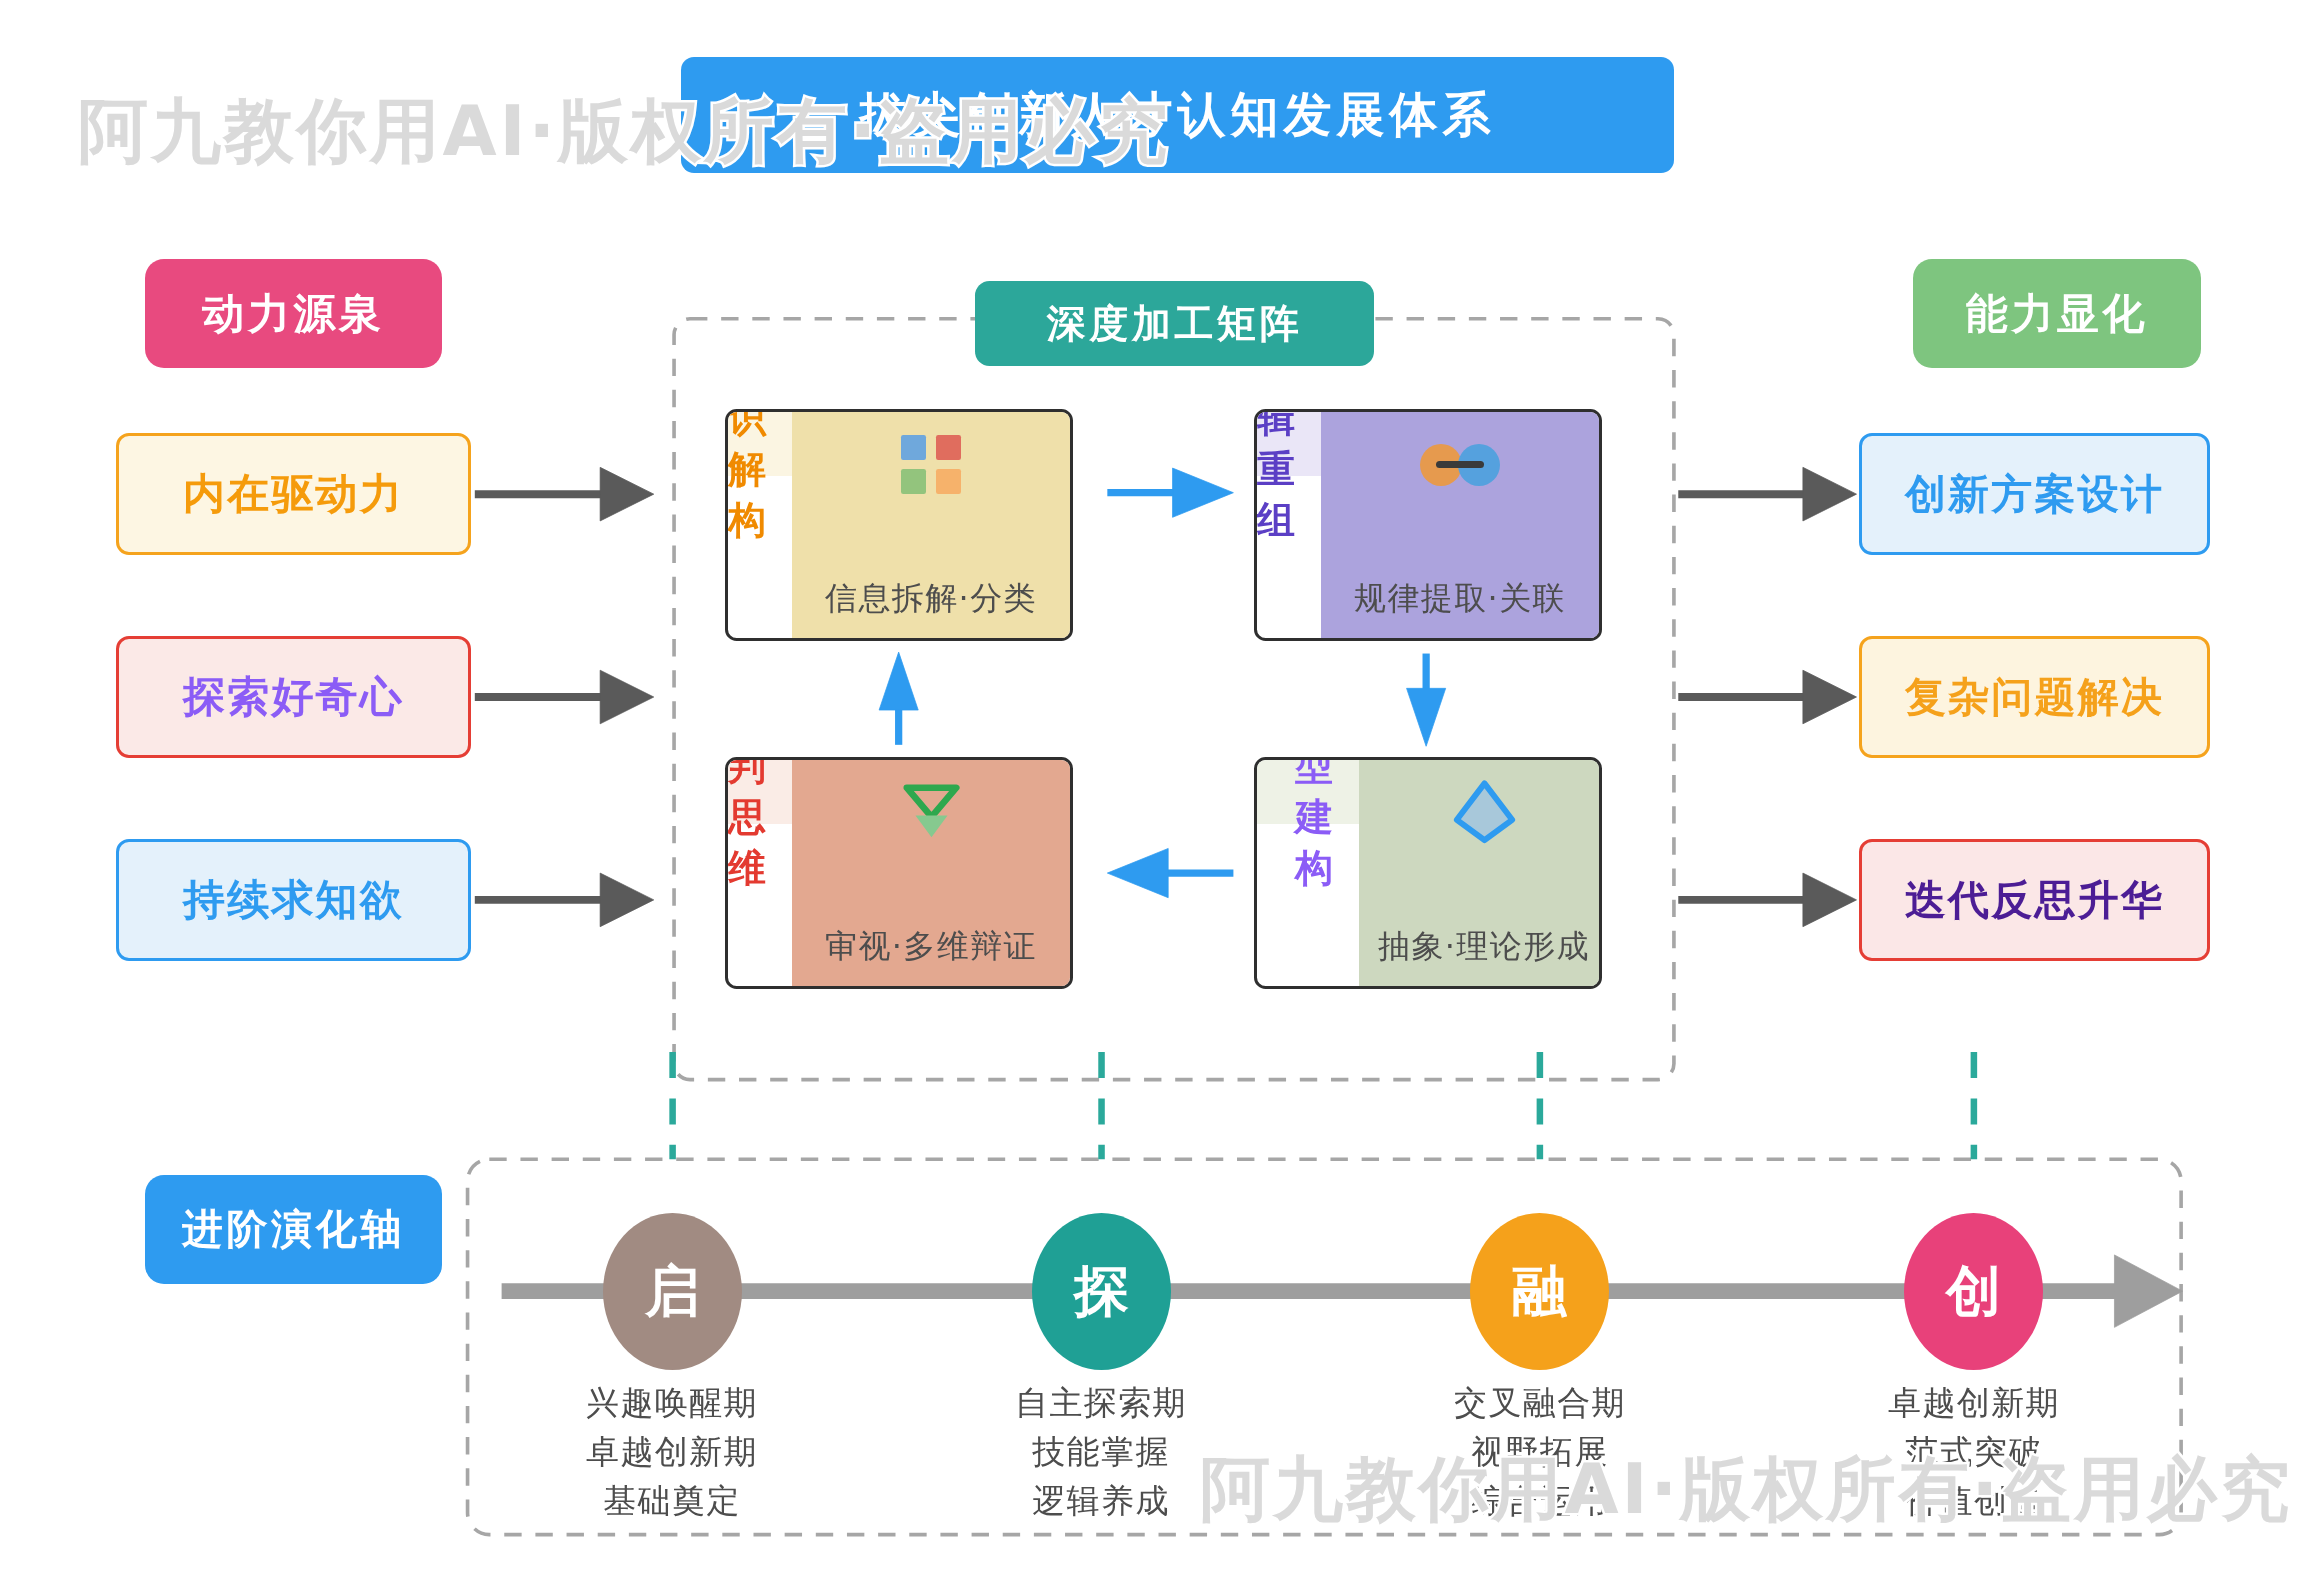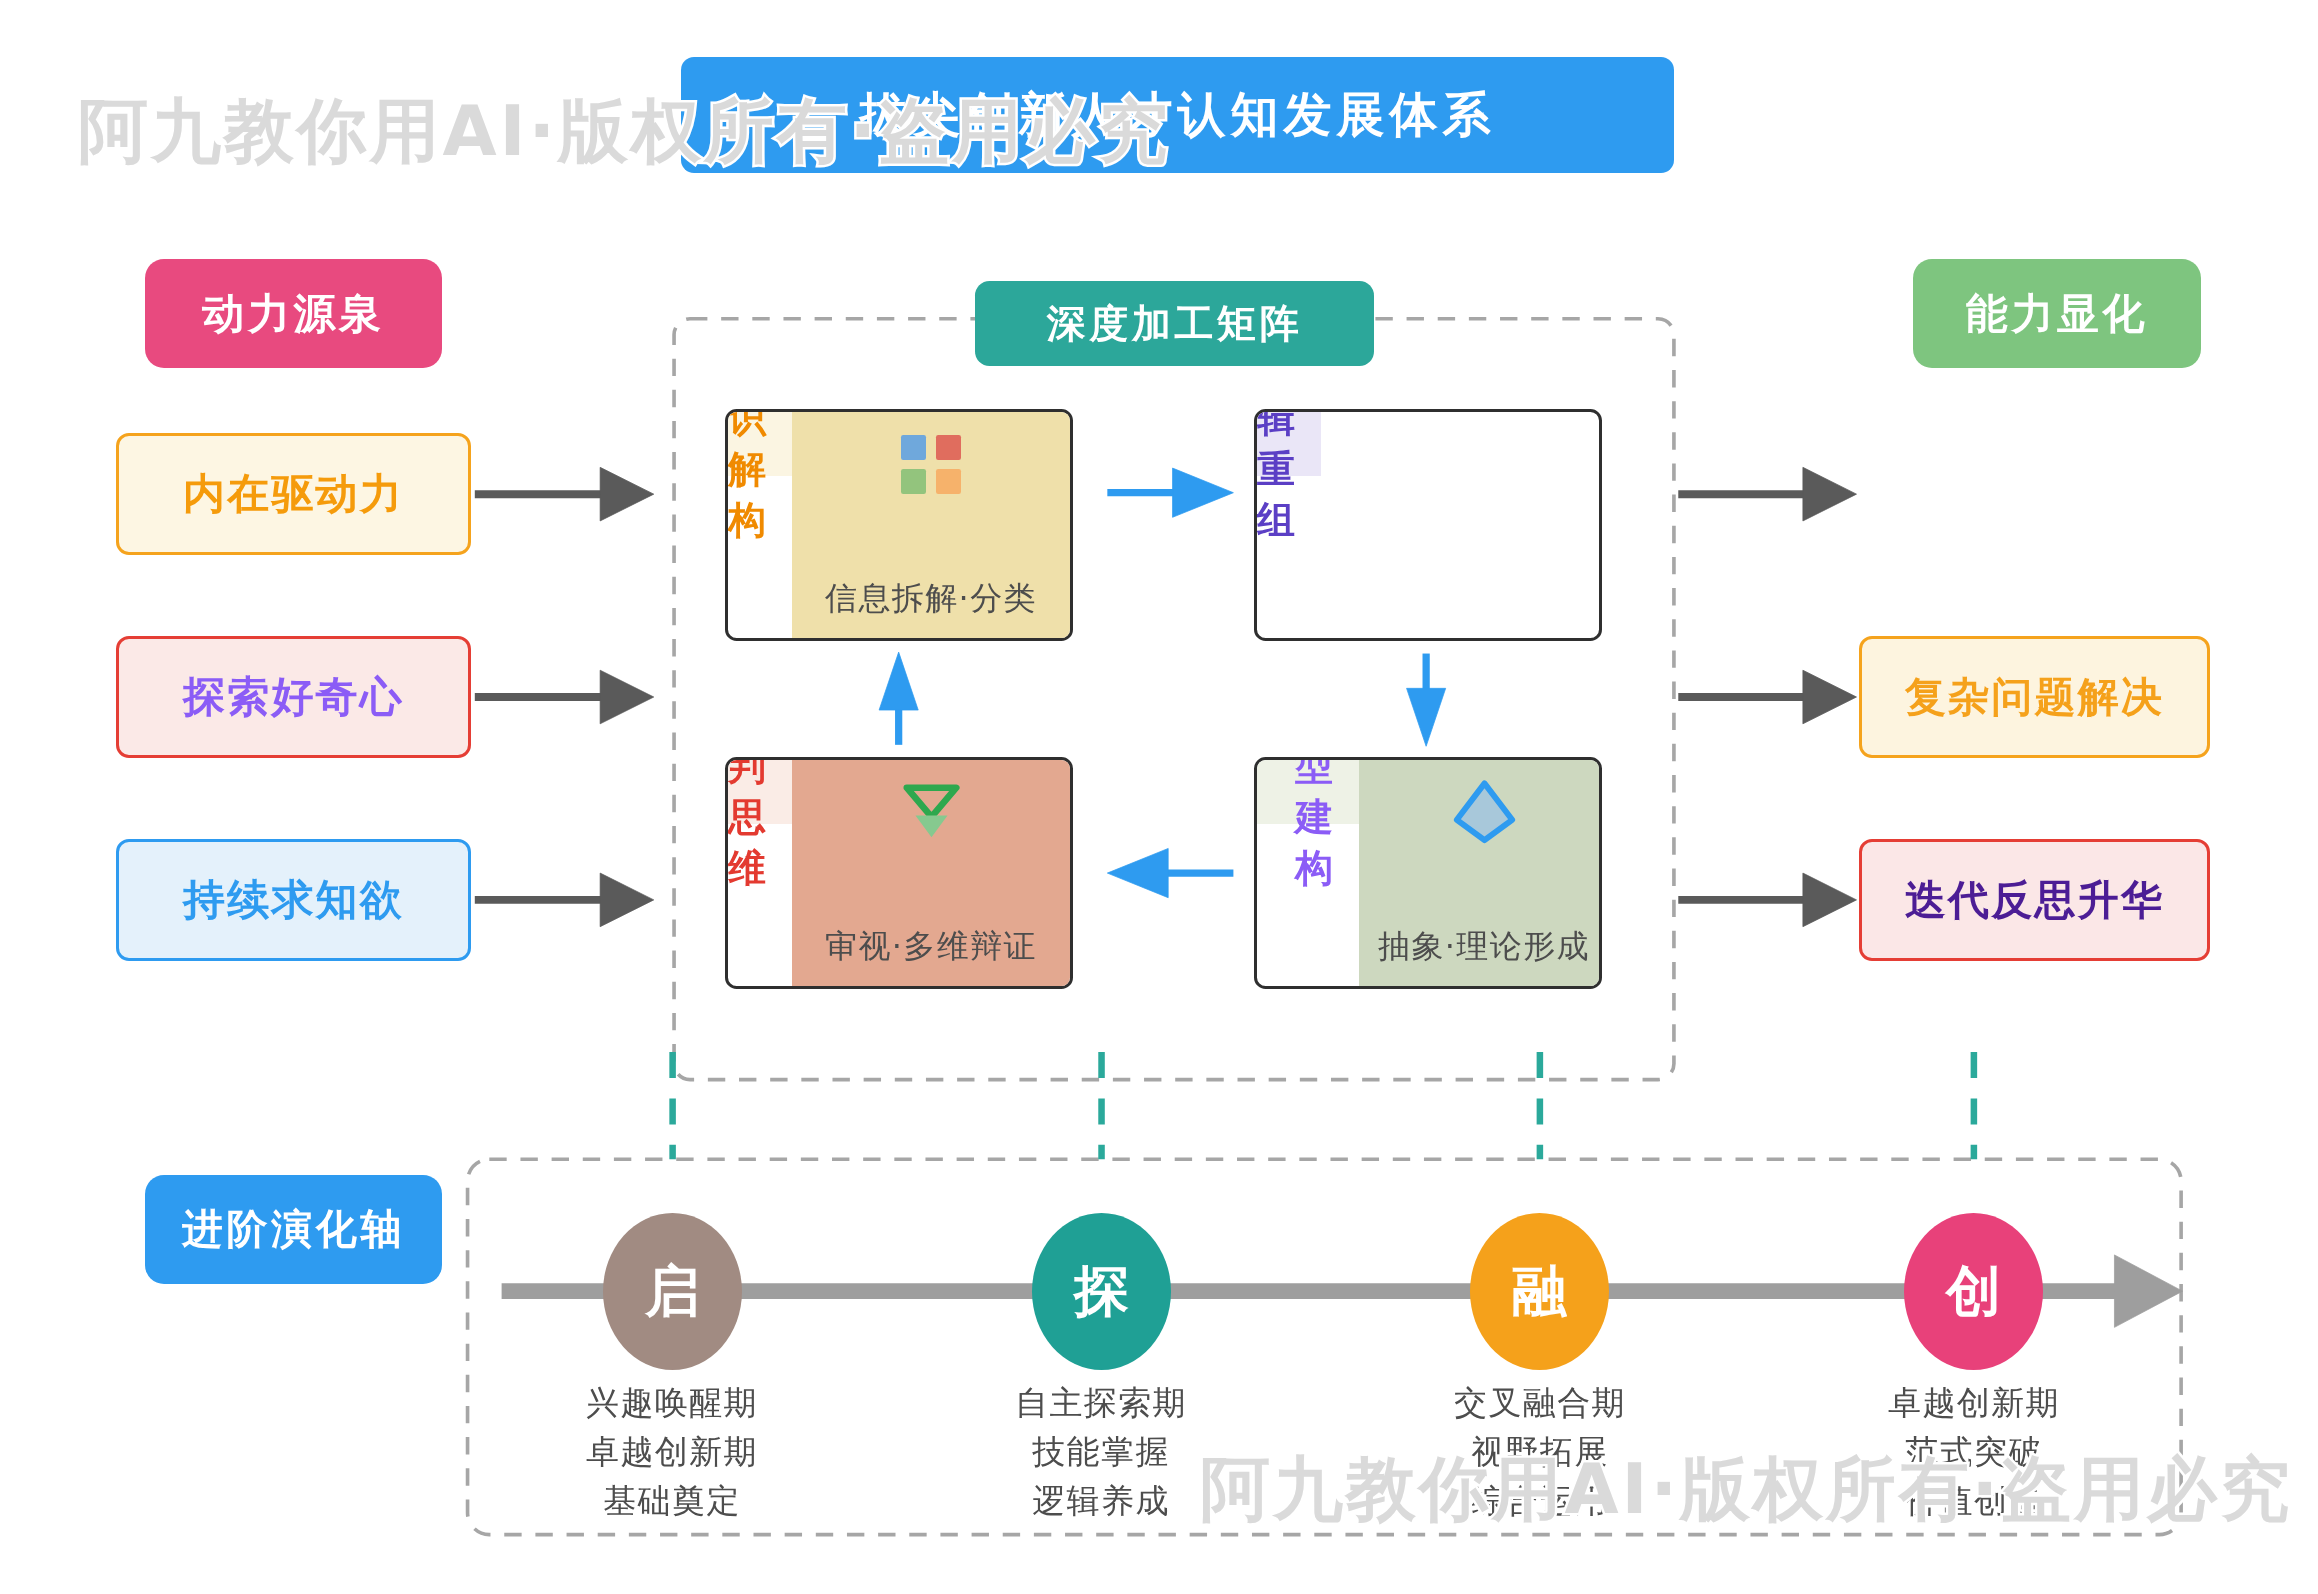--- a/index.html
+++ b/index.html
@@ -142,20 +142,30 @@
             <span class="gi-2"></span>
             <span class="gi-3"></span>
           </div>
       </div>
       <div class="sub">信息拆解·分类</div>
     </div>
   </div>
 
   <div class="cell c1">
     <div class="hd">逻辑重组</div>
+    <div class="bd">
+      <div class="icon-wrap">
+        <div class="link-icon">
+            <span class="cL"></span>
+            <span class="cR"></span>
+            <span class="bar"></span>
+          </div>
+      </div>
+      <div class="sub">规律提取·关联</div>
+    </div>
   </div>
 
   <div class="cell c2">
     <div class="hd">批判思维</div>
     <div class="bd">
       <div class="icon-wrap">
         <svg width="67" height="67" viewBox="0 0 92 92">
           <path d="M12 12 L46 52 L80 12 Z" fill="none" stroke="#2EA84E" stroke-width="9" stroke-linejoin="round"></path>
           <path d="M24 50 L46 80 L68 50 Z" fill="#86C98F"></path>
         </svg>
@@ -170,20 +180,21 @@
       <div class="icon-wrap">
         <svg width="67" height="67" viewBox="0 0 92 92">
           <path d="M46 6 L84 56 L46 84 L8 56 Z" fill="#A8C8DA" stroke="#2E9BF0" stroke-width="8" stroke-linejoin="round"></path>
         </svg>
       </div>
       <div class="sub">抽象·理论形成</div>
     </div>
   </div>
 
   <div class="badge badge-ability">能力显化</div>
+  <div class="pillbox abbox b0">创新方案设计</div>
   <div class="pillbox abbox b1">复杂问题解决</div>
   <div class="pillbox abbox b2">迭代反思升华</div>
 
   <div class="badge badge-axis">进阶演化轴</div>
 
   <div class="stage-circle sc0">启</div>
   <div class="stage-circle sc1">探</div>
   <div class="stage-circle sc2">融</div>
   <div class="stage-circle sc3">创</div>
 

